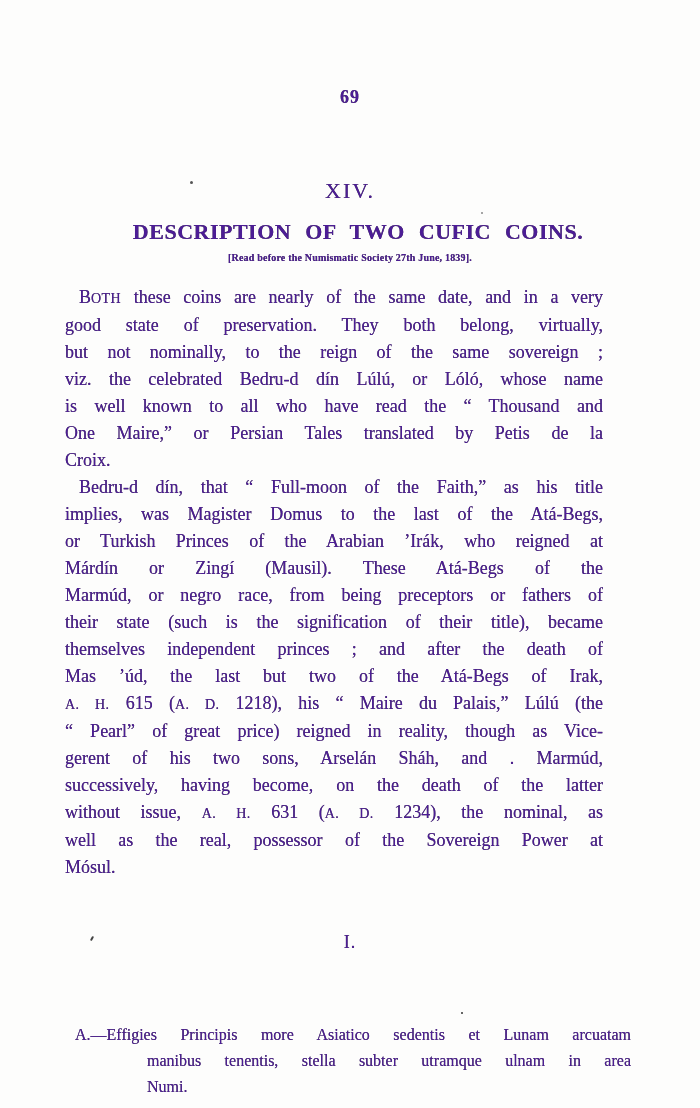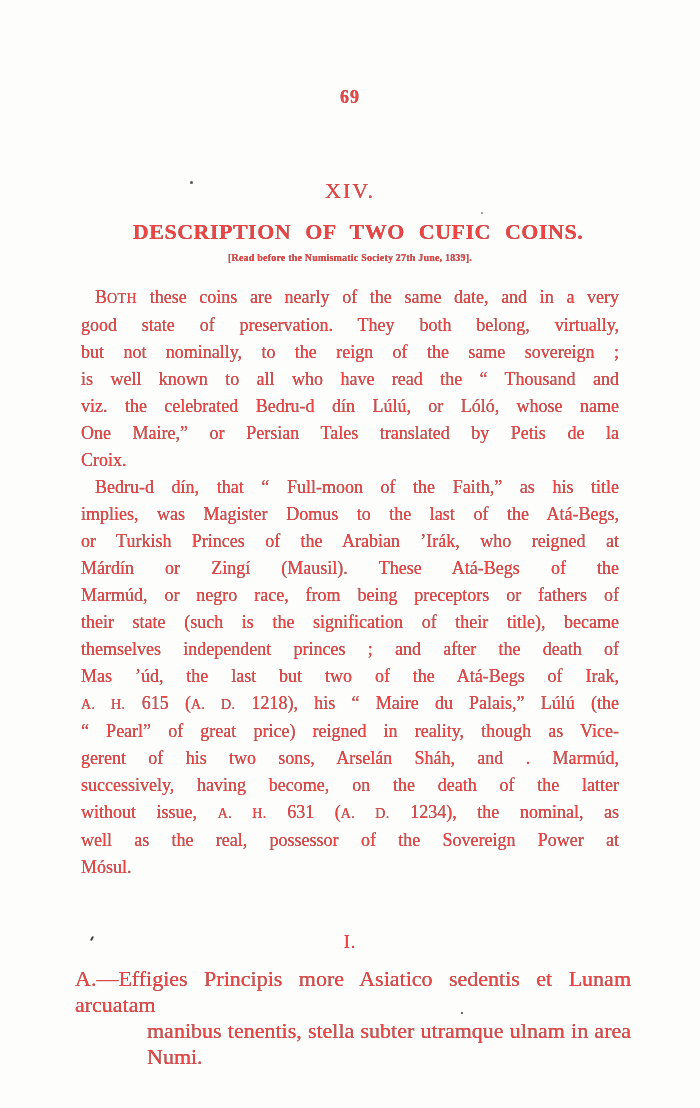--- a/index.html
+++ b/index.html
@@ -3,41 +3,41 @@
 <meta charset="utf-8">
 <style>
   html, body { margin: 0; padding: 0; background: #ffffff; }
   .page {
     position: relative;
     width: 700px;
     height: 1108px;
     background: #fdfdfc;
     overflow: hidden;
     font-family: "Liberation Serif", "DejaVu Serif", serif;
-    color: #ef4444;
+    color: #4c1d95;
     text-shadow: 0 0 0.45px rgba(20,16,12,0.75);
   }
   .centered { position: absolute; left: 0; width: 100%; text-align: center; }
   .pagenum { top: 87px; font-size: 18px; font-weight: 700; letter-spacing: 1px; }
   .section-num { top: 178px; font-size: 22px; letter-spacing: 2px; }
   .title { top: 211px; font-size: 22px; font-weight: 700; letter-spacing: 0.5px; word-spacing: 8px; margin: 8px; }
   .readnote { top: 252px; font-size: 10px; font-weight: 700; letter-spacing: 0.2px; }
   .body-block {
-    position: absolute; left: 81px; top: 284px; width: 538px;
+    position: absolute; left: 65px; top: 284px; width: 538px;
     font-size: 18px; line-height: 27px;
   }
   .line { text-align: justify; text-align-last: justify; }
   .line.end { text-align-last: left; }
   .line.ind { text-indent: 14px; }
   .line.cont { padding-left: 72px; }
   .sc { text-transform: uppercase; font-size: 0.78em; letter-spacing: 0.4px; }
   .legend-num { top: 932px; font-size: 18px; letter-spacing: 1px; }
   .legend-items {
-    position: absolute; left: 75px; top: 966px; width: 556px;
-    font-size: 22px; line-height: 26px;
+    position: absolute; left: 75px; top: 1022px; width: 556px;
+    font-size: 16px; line-height: 26px;
   }
   .lbl { white-space: nowrap; }
   .spk { position: absolute; background: #555; border-radius: 50%; }
   .spk1 { left: 190px; top: 181px; width: 3px; height: 3px; }
   .spk2 { left: 481px; top: 212px; width: 2px; height: 2px; opacity: 0.7; }
   .spk3 { left: 91px; top: 936px; width: 2px; height: 5px; border-radius: 1px; transform: rotate(28deg); background: #444; }
   .spk4 { left: 461px; top: 1012px; width: 2px; height: 2px; background: #333; }
 </style>
 </head>
 <body>
@@ -49,22 +49,22 @@
   <div class="centered section-num">XIV.</div>
 
   <h1 class="centered title">DESCRIPTION OF TWO CUFIC COINS.</h1>
 
   <div class="centered readnote">[Read before the Numismatic Society 27th June, 1839].</div>
 
   <div class="body-block">
       <div class="line ind">B<span class="sc">oth</span> these coins are nearly of the same date, and in a very</div>
       <div class="line">good state of preservation.  They both belong, virtually,</div>
       <div class="line">but not nominally, to the reign of the same sovereign ;</div>
+      <div class="line">viz. the celebrated Bedru-d dín Lúlú, or Lóló, whose name</div>
       <div class="line">is well known to all who have read the “ Thousand and</div>
-      <div class="line">viz. the celebrated Bedru-d dín Lúlú, or Lóló, whose name</div>
       <div class="line">One Maire,” or Persian Tales translated by Petis de la</div>
       <div class="line end">Croix.</div>
       <div class="line ind">Bedru-d dín, that “ Full-moon of the Faith,” as his title</div>
       <div class="line">implies, was Magister Domus to the last of the Atá-Begs,</div>
       <div class="line">or Turkish Princes of the Arabian ’Irák, who reigned at</div>
       <div class="line">Márdín or Zingí (Mausil).  These Atá-Begs of the</div>
       <div class="line">Marmúd, or negro race, from being preceptors or fathers of</div>
       <div class="line">their state (such is the signification of their title), became</div>
       <div class="line">themselves independent princes ; and after the death of</div>
       <div class="line">Mas ’úd, the last but two of the Atá-Begs of Irak,</div>

